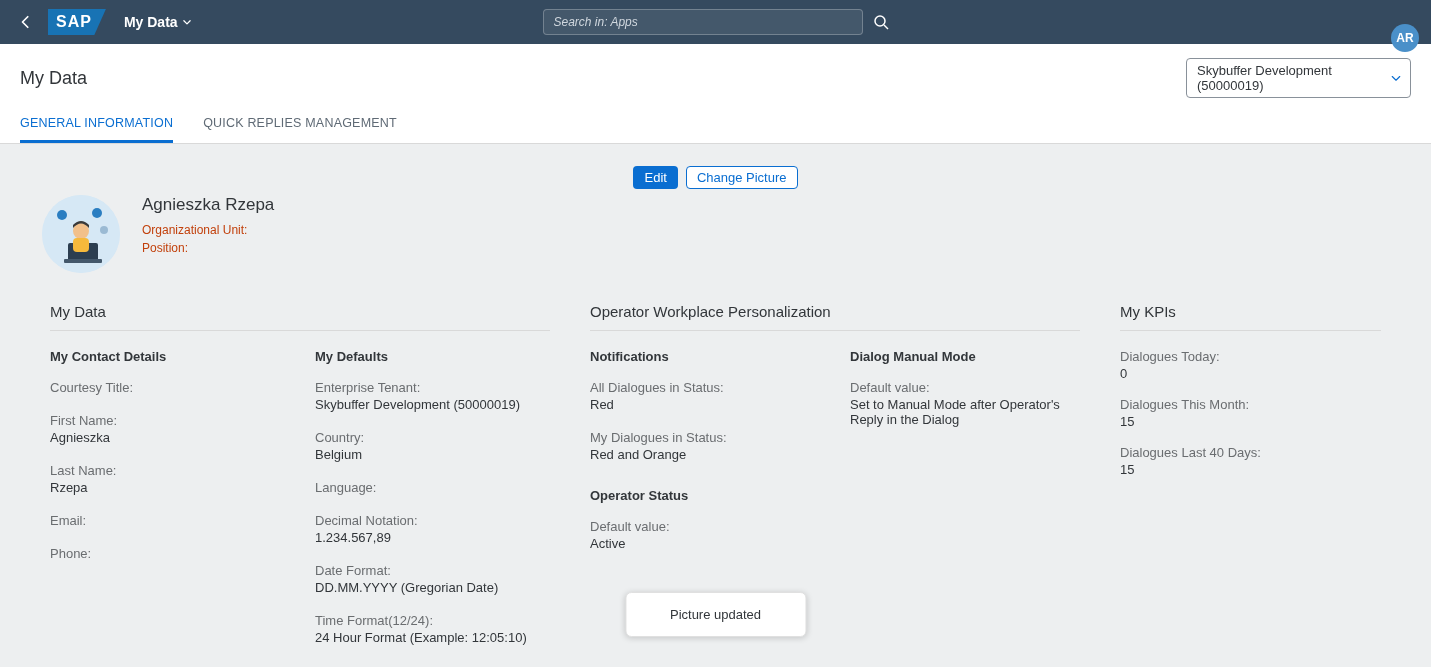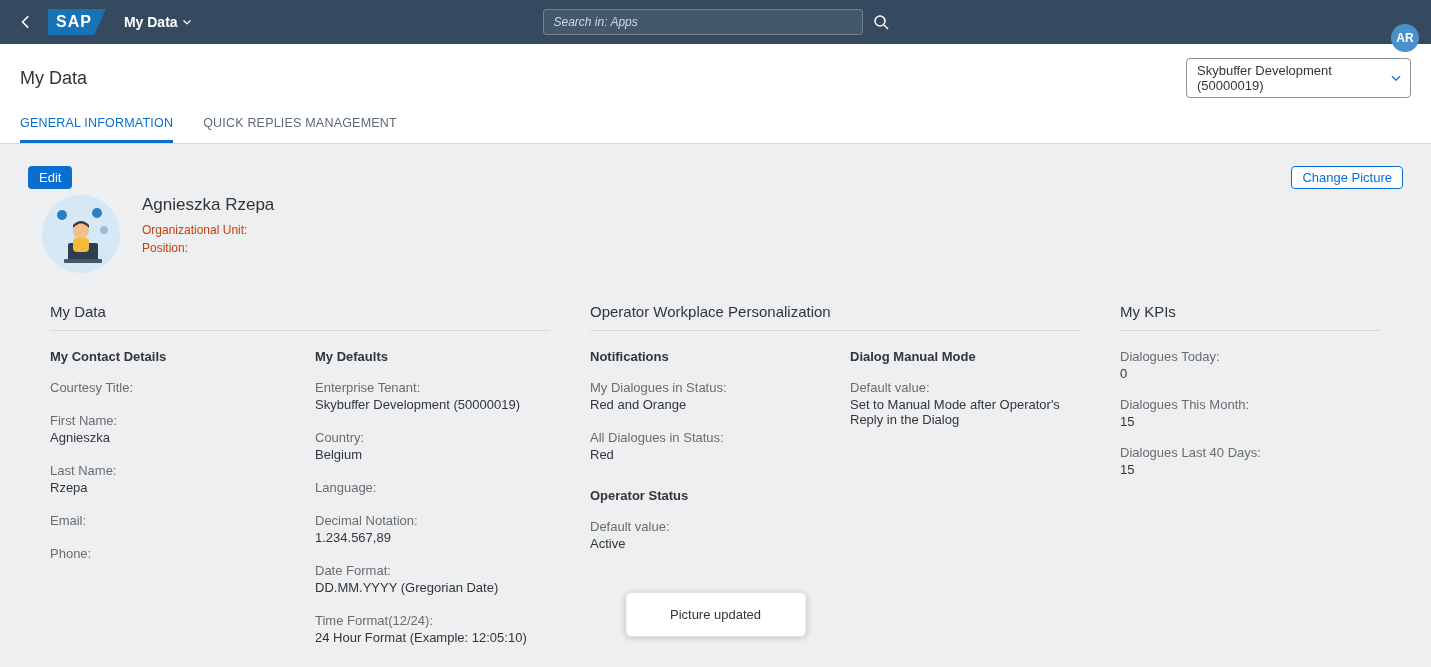--- a/index.html
+++ b/index.html
@@ -114,21 +114,21 @@
   .tab.active {
     color:#0a6ed1;
     border-bottom: 3px solid #0a6ed1;
     font-weight:500;
   }
 
   .content { padding: 22px 28px 40px 28px; }
 
   .action-bar {
     display:flex;
-    justify-content:space-between;
+    justify-content:center;
     gap: 8px;
     margin-bottom: 6px;
   }
   .btn {
     border-radius: 4px;
     padding: 3px 10px;
     font-size: 13px;
     cursor:pointer;
     border:1px solid transparent;
   }
@@ -341,26 +341,26 @@
         </div>
       </div>
     </div>
 
     <div class="col-personal">
       <div class="section-title">Operator Workplace Personalization</div>
       <div class="subgrid">
         <div class="subcol">
           <div class="group-heading">Notifications</div>
           <div class="field">
+            <div class="field-label">All Dialogues in Status:</div>
+            <div class="field-value">Red</div>
+          </div>
+          <div class="field">
             <div class="field-label">My Dialogues in Status:</div>
             <div class="field-value">Red and Orange</div>
-          </div>
-          <div class="field">
-            <div class="field-label">All Dialogues in Status:</div>
-            <div class="field-value">Red</div>
           </div>
 
           <div class="group-heading" style="margin-top:26px;">Operator Status</div>
           <div class="field">
             <div class="field-label">Default value:</div>
             <div class="field-value">Active</div>
           </div>
         </div>
         <div class="subcol">
           <div class="group-heading">Dialog Manual Mode</div>

